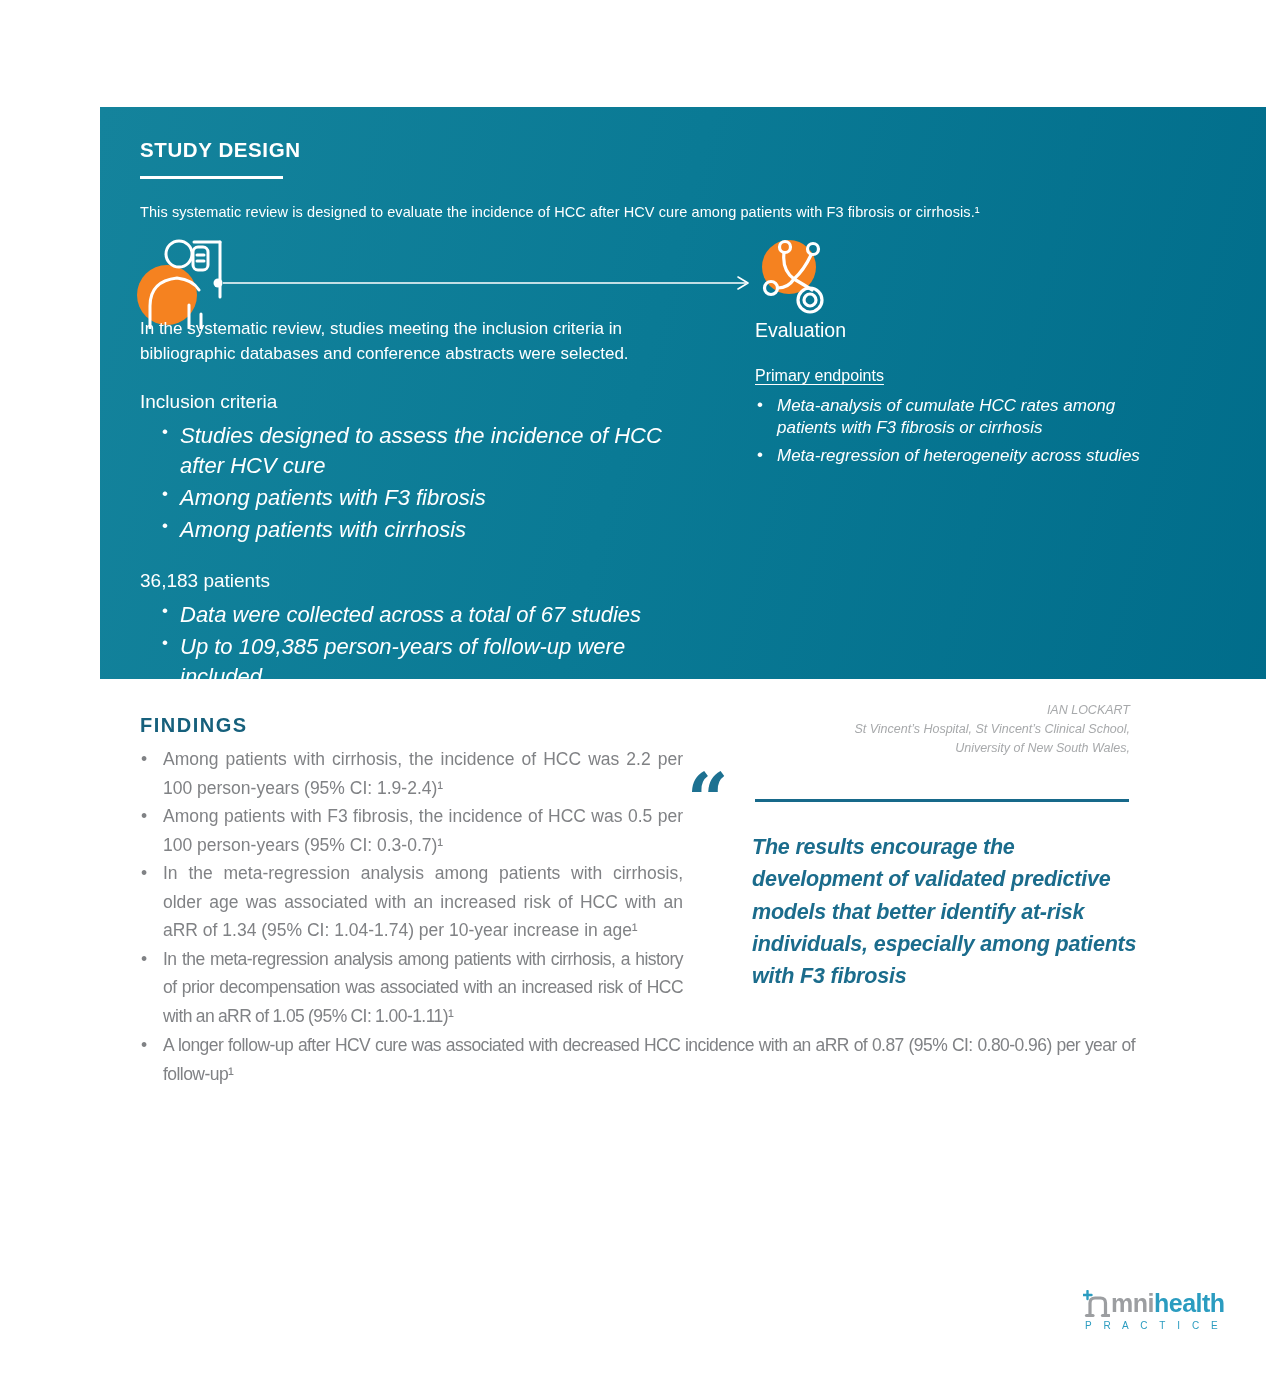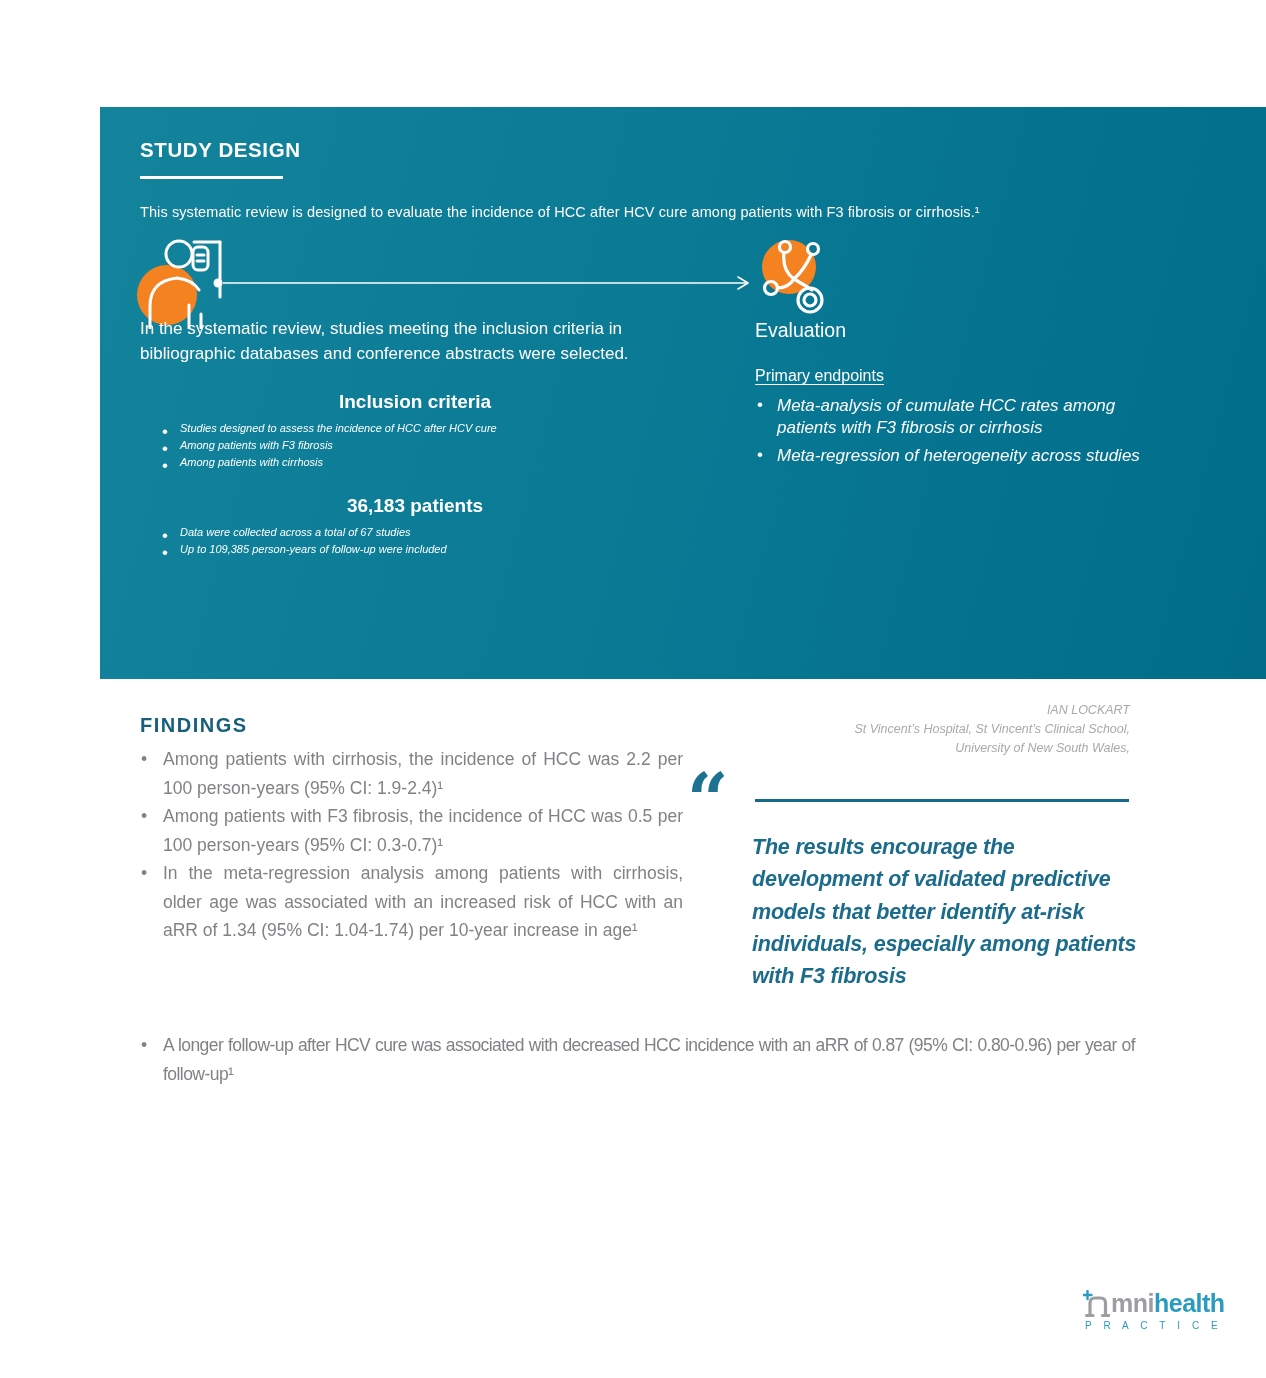--- a/index.html
+++ b/index.html
@@ -14,23 +14,23 @@
   .hero-intro { position:absolute; left:40px; top:85px; font-size:14.5px; letter-spacing:0.1px;margin-top:12px; }
 
   .patient-icon { position:absolute; left:36px; top:128px; }
   .steth-icon { position:absolute; left:660px; top:131px; }
   .flow-arrow { position:absolute; left:112px; top:166px; }
 
   .hero-col-left { position:absolute; left:40px; top:210px; width:550px; }
   .hero-col-right { position:absolute; left:655px; top:212px; width:394px; }
 
   .hero-paragraph { font-size:17px; line-height:1.45; }
-  .hero-subhead { font-size:19px; font-weight:700; margin-top:25px;text-align:center; }
+  .hero-subhead { font-size:19px; font-weight:400; margin-top:25px; }
   .hero-list { list-style:none; margin-top:8px; }
-  .hero-list li { position:relative; padding-left:40px; font-style:italic; font-size:11px; line-height:1.36; margin-bottom:2px; }
+  .hero-list li { position:relative; padding-left:40px; font-style:italic; font-size:22px; line-height:1.36; margin-bottom:2px; }
   .hero-list li::before { content:"•"; position:absolute; left:22px; top:-1px; font-style:normal; font-size:17px; }
 
   .eval-head { font-size:19.5px; font-weight:400; }
   .eval-sub { display:inline-block; font-size:16px; margin-top:7px; text-decoration:underline; text-underline-offset:3px; }
   .eval-list { list-style:none; margin-top:10px; }
   .eval-list li { position:relative; padding-left:22px; font-style:italic; font-size:17px; line-height:1.3; margin-bottom:6px; }
   .eval-list li::before { content:"•"; position:absolute; left:2px; top:-1px; font-style:normal; }
 
   
   .findings-title { position:absolute; left:140px; top:714px; font-size:20px; font-weight:700;
@@ -126,20 +126,21 @@
         <li>Meta-regression of heterogeneity across studies</li>
       </ul>
     </div>
   </section>
 
   <h2 class="findings-title">FINDINGS</h2>
   <ul class="findings-list">
     <li>Among patients with cirrhosis, the incidence of HCC was 2.2 per 100 person-years (95% CI: 1.9-2.4)¹</li>
     <li>Among patients with F3 fibrosis, the incidence of HCC was 0.5 per 100 person-years (95% CI: 0.3-0.7)¹</li>
     <li>In the meta-regression analysis among patients with cirrhosis, older age was associated with an increased risk of HCC with an aRR of 1.34 (95% CI: 1.04-1.74) per 10-year increase in age¹</li>
+    <li class="cond">In the meta-regression analysis among patients with cirrhosis, a history of prior decompensation was associated with an increased risk of HCC with an aRR of 1.05 (95% CI: 1.00-1.11)¹</li>
   </ul>
   <ul class="findings-last">
     <li class="cond">A longer follow-up after HCV cure was associated with decreased HCC incidence with an aRR of 0.87 (95% CI: 0.80-0.96) per year of follow-up¹</li>
   </ul>
 
   <div class="attribution">
     <div>IAN LOCKART</div>
     <div>St Vincent’s Hospital, St Vincent’s Clinical School,</div>
     <div>University of New South Wales,</div>
   </div>

